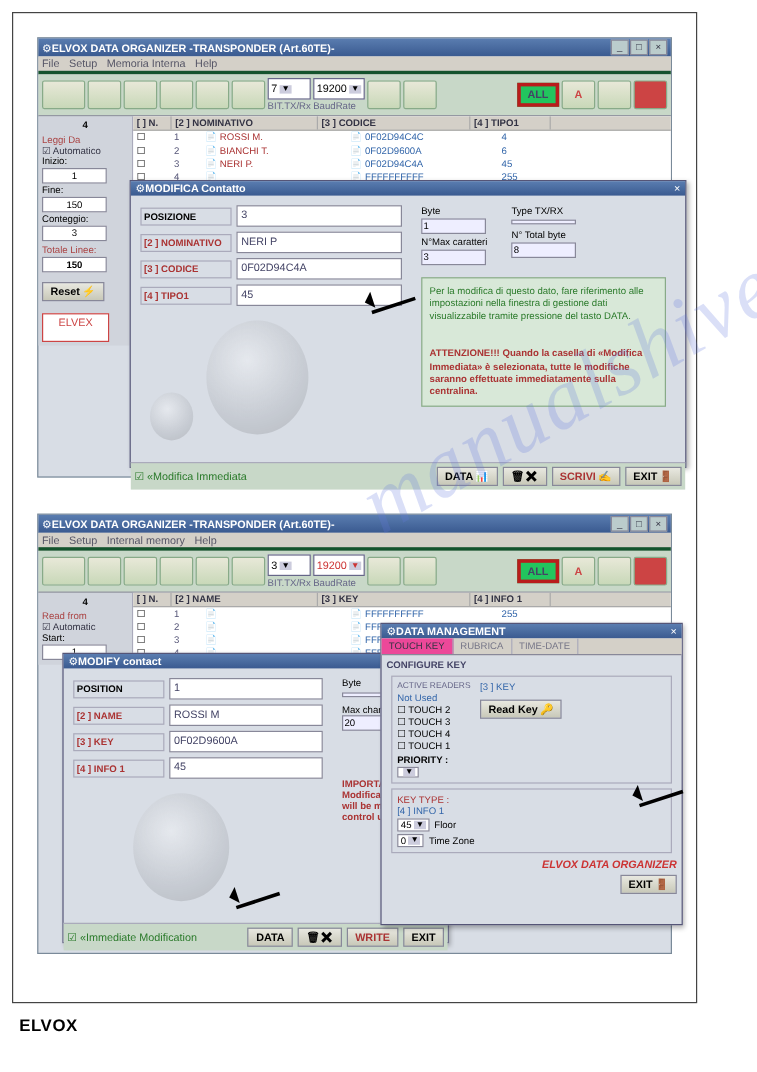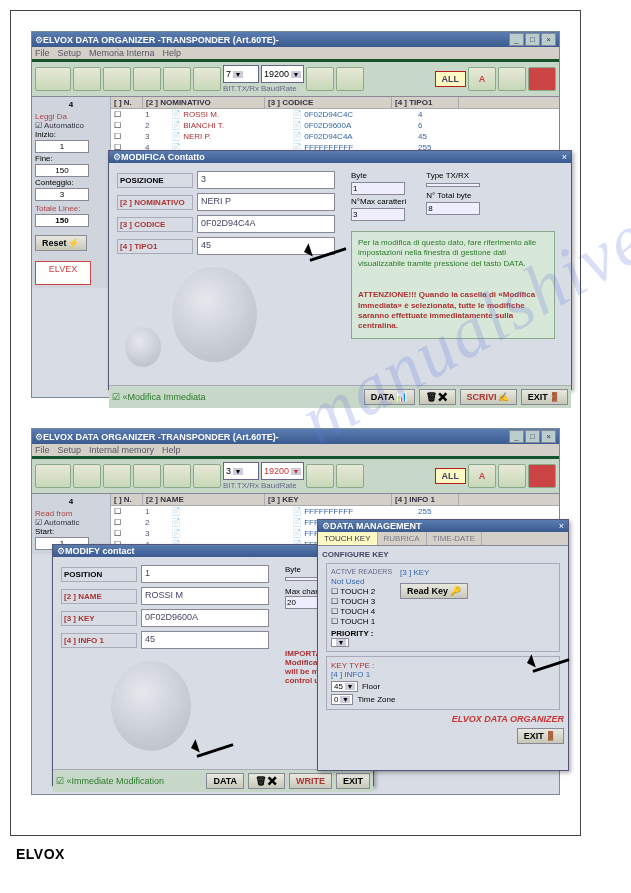--- a/index.html
+++ b/index.html
@@ -11,21 +11,21 @@
 .wb span{width:13px;height:11px;background:#bcc;border:1px solid #889;font-size:8px;text-align:center;line-height:11px;color:#334}
 .menu{background:#d4d0c8;padding:1px 3px;font-size:9px;color:#556;border-bottom:3px solid #14532d}
 .menu span{margin-right:8px}
 .toolbar{background:#c8d8c8;padding:3px;display:flex;align-items:center;gap:2px;border-bottom:1px solid #889}
 .tbtn{width:26px;height:22px;background:linear-gradient(#e8e8d8,#c8d8b8);border:1px solid #8a8;border-radius:2px;display:inline-block}
 .tbtn.w{width:34px}
 .combo{display:inline-flex;align-items:center;background:#fff;border:1px solid #668;padding:0 2px;height:16px;font-size:9px}
 .combo .ar{width:10px;background:#ccd;margin-left:2px;text-align:center;font-size:7px}
 .lbl-sm{font-size:8px;color:#668}
 .spacer{flex:1}
-.all-btn{background:#fef9c3;border:1px solid #b91c1c;padding:2px 6px;font-size:9px;font-weight:bold;color:#446}
+.all-btn{background:#22c55e;border:3px solid #b91c1c;padding:2px 6px;font-size:9px;font-weight:bold;color:#446}
 .body{display:flex}
 .side{width:72px;background:#d0d4dc;padding:3px;font-size:8px;border-right:1px solid #aab}
 .side-lbl{color:#a44;font-size:8px;margin-top:3px}
 .side-ck{font-size:8px;color:#334}
 .side-in{width:50px;border:1px solid #889;background:#fff;text-align:center;padding:1px;margin:1px 0;font-size:8px;display:block}
 .grid{flex:1;background:#fff}
 .ghead{display:flex;background:#d4d0c8;border-bottom:1px solid #aaa}
 .ghead div{border-right:1px solid #aaa;padding:1px 3px;font-size:8px;color:#334;font-weight:bold}
 .grow{display:flex;font-size:8px}
 .grow div{padding:1px 3px}
@@ -48,21 +48,21 @@
 .btnbar{background:#c8d8c8;padding:3px;display:flex;align-items:center;gap:4px;border-top:1px solid #aab}
 .chk{font-size:9px;color:#2a7a2a}
 .btn{border:1px solid #889;background:linear-gradient(#e8e8e0,#c8c8b8);padding:2px 6px;font-size:9px;font-weight:bold;display:inline-flex;align-items:flex-start;gap:2px}
 .btn.red{color:#a33}
 .arrow{position:absolute;width:50px;height:24px;pointer-events:none;z-index:100}
 .arrow::before{content:"";position:absolute;width:38px;height:3px;background:#000;top:10px;left:10px;transform:rotate(-18deg)}
 .arrow::after{content:"";position:absolute;border:7px solid transparent;border-right-color:#000;left:-2px;top:2px;transform:rotate(-18deg)}
 .emb{position:absolute;background:radial-gradient(circle at 40% 35%, rgba(255,255,255,.35), rgba(0,0,0,.08) 60%, rgba(0,0,0,.15));border-radius:50%;filter:blur(.4px)}
 .dm-tab{display:flex;background:#d4d0c8;border-bottom:1px solid #889}
 .dm-tab div{padding:2px 6px;font-size:8px;border-right:1px solid #aab;color:#778}
-.dm-tab .act{background:#fef9c3;color:#334}
+.dm-tab .act{background:#ec4899;color:#334}
 .dm-sec{border:1px solid #aab;padding:4px;margin:4px;font-size:8px}
 .dm-h{color:#668;font-size:7px;margin-bottom:2px}
 .ck{font-size:8px;margin:1px 0}
 .sel{border:1px solid #889;background:#fff;padding:0 2px;font-size:8px;display:inline-flex;align-items:center}
 .sel .ar{width:10px;background:#ccd;text-align:center;font-size:7px;margin-left:2px}
 .wm{position:absolute;font-size:72px;color:rgba(100,120,220,0.24);font-style:italic;font-weight:300;pointer-events:none;transform:rotate(-30deg);z-index:200;font-family:Georgia,serif;letter-spacing:2px}
 .logo{font-weight:bold;font-size:14px;margin:4px 16px;letter-spacing:0.5px}
 .elvox-logo{position:absolute;width:54px;height:20px;border:1px solid #c44;font-size:9px;color:#c44;text-align:center;padding-top:2px;background:#fff}
 </style>
 </head>

